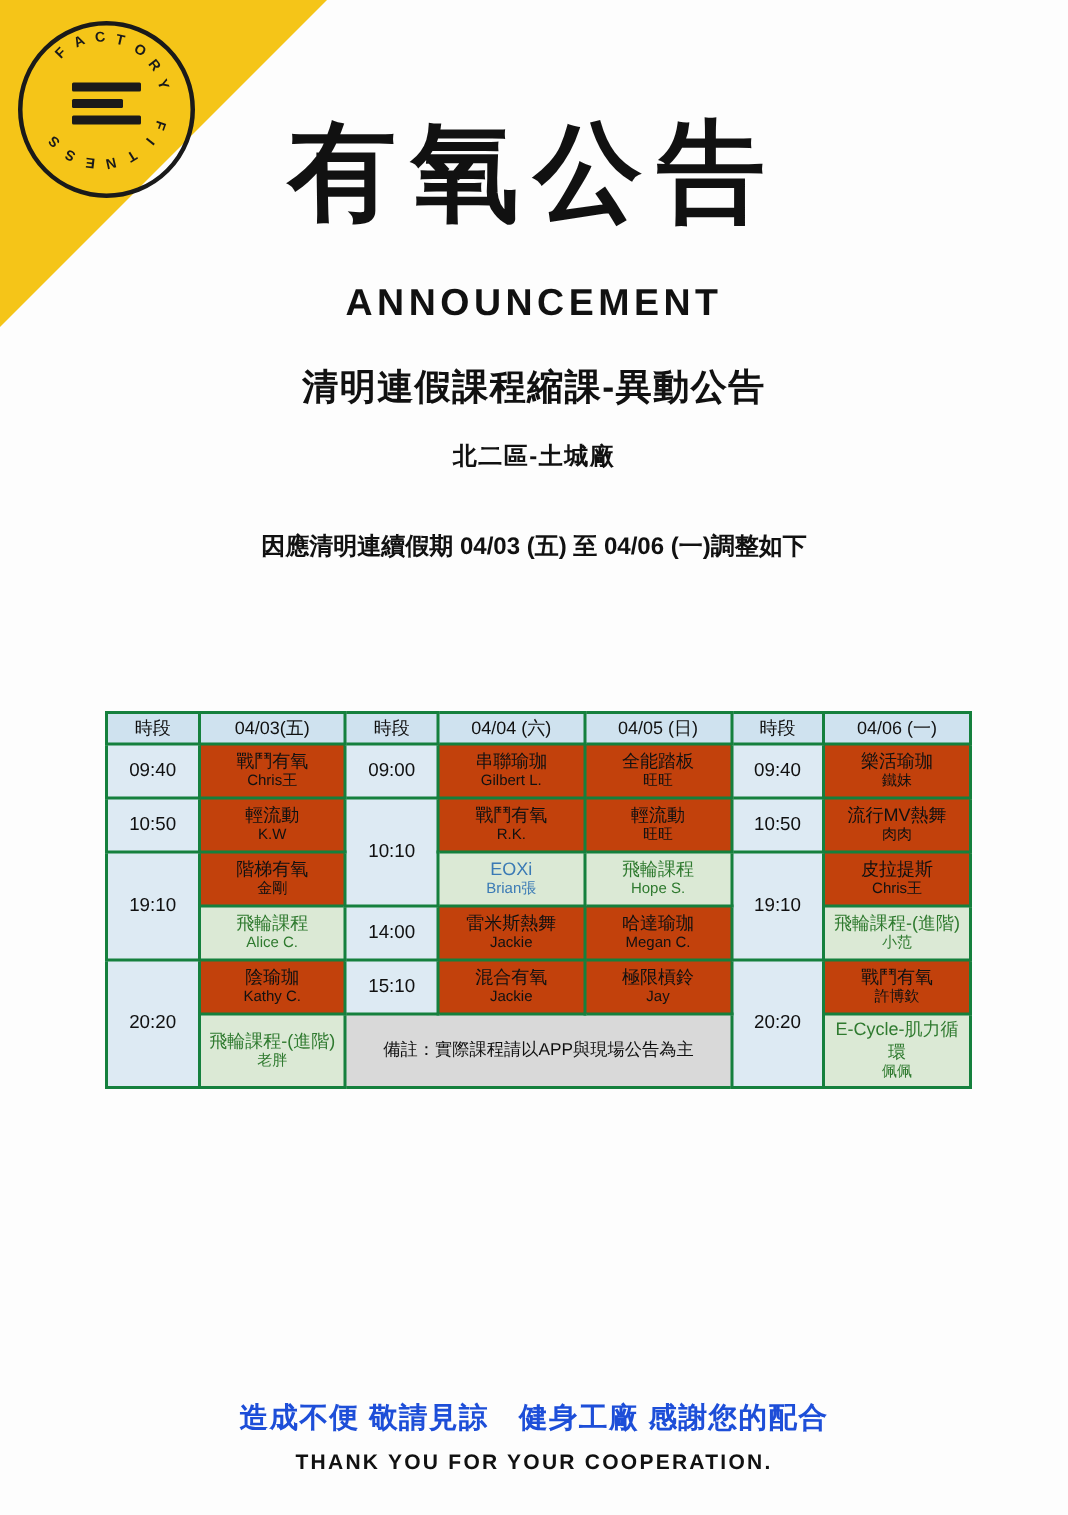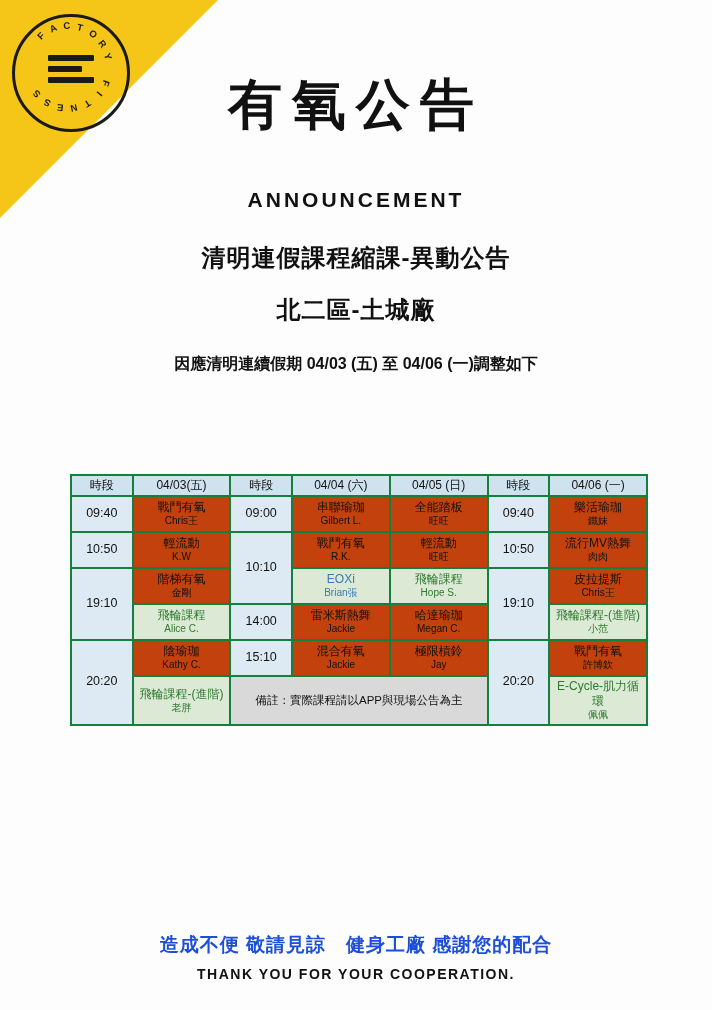--- a/index.html
+++ b/index.html
@@ -68,49 +68,49 @@
     color: #1a1a1a;
     transform-origin: 0 0;
   }
 
   
   .title-main {
     position: absolute;
     top: 78px; left: 0; right: 0;
     text-align: center;
     font-family: "DejaVu Sans", "Liberation Sans", sans-serif;
-    font-size: 54px;
+    font-size: 72px;
     font-weight: bold;
     letter-spacing: 10px;
     color: #111;
     line-height: 1;
   }
   .title-sub {
     position: absolute;
     top: 188px; left: 0; right: 0;
     text-align: center;
-    font-size: 21px;
+    font-size: 25px;
     font-weight: bold;
     letter-spacing: 3px;
     color: #111;
   }
   .heading-2 {
     position: absolute;
     top: 242px; left: 0; right: 0;
     text-align: center;
     font-size: 24px;
     font-weight: bold;
     letter-spacing: 1px;
     color: #111;
   }
   .heading-3 {
     position: absolute;
     top: 294px; left: 0; right: 0;
     text-align: center;
-    font-size: 24px;
+    font-size: 16px;
     font-weight: bold;
     letter-spacing: 1px;
     color: #111;
   }
   .heading-note {
     position: absolute;
     top: 354px; left: 0; right: 0;
     text-align: center;
     font-size: 16px;
     font-weight: bold;

